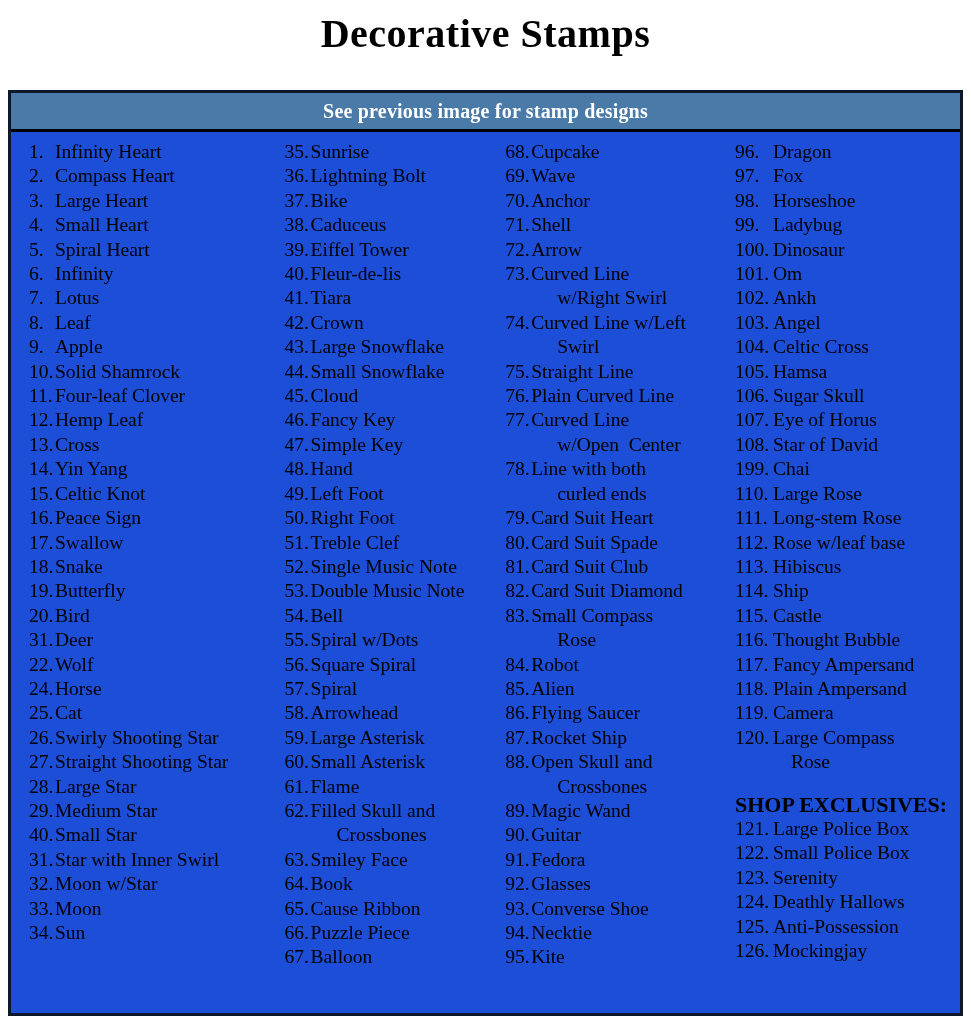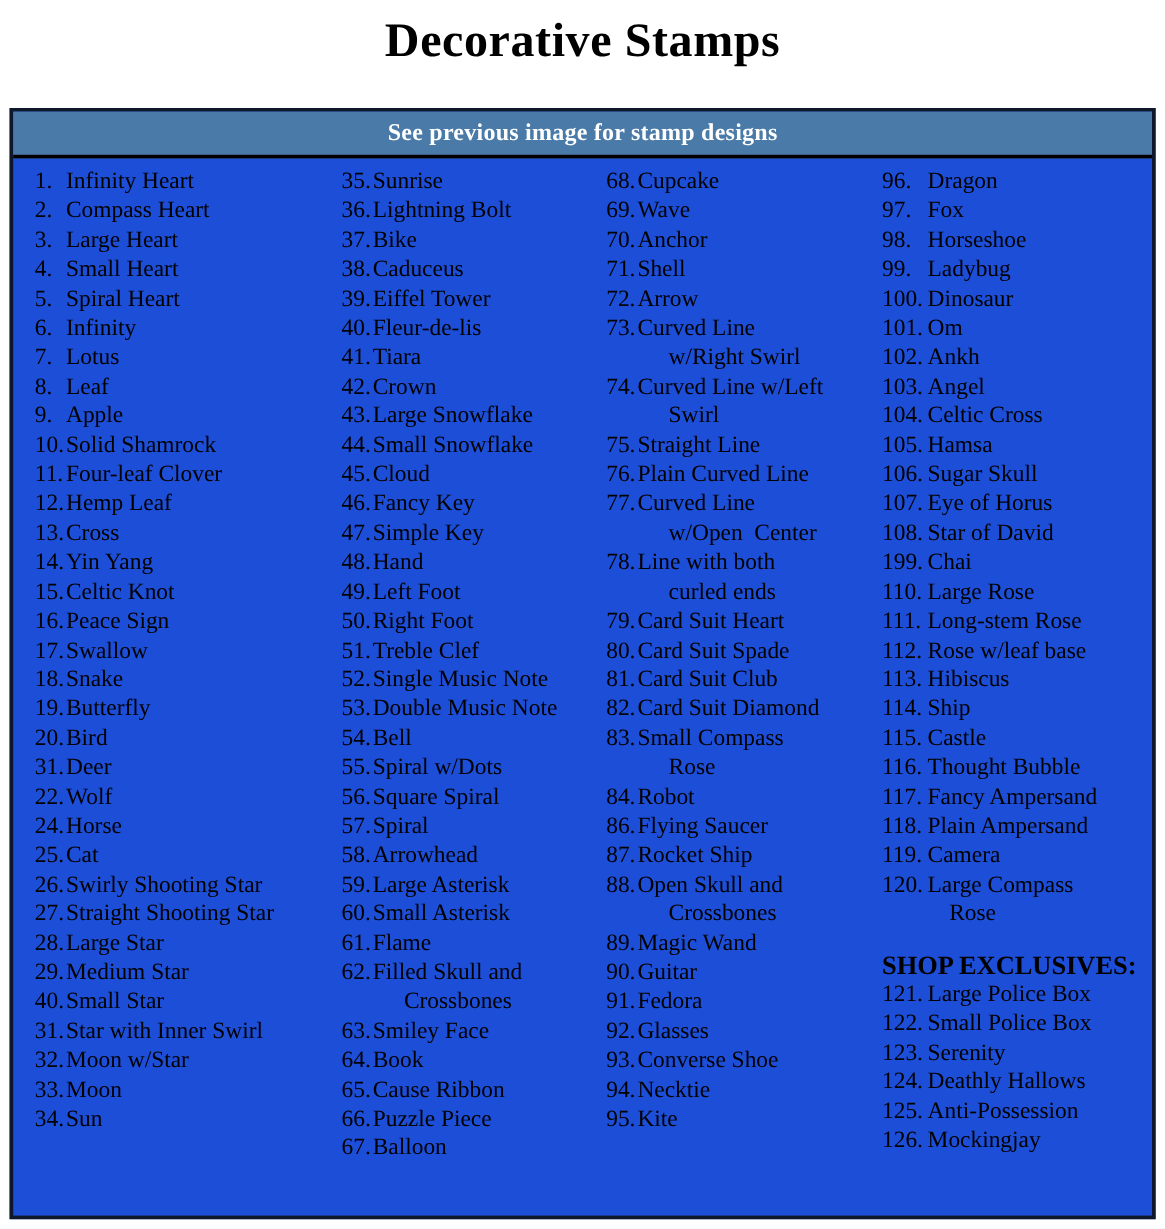--- a/index.html
+++ b/index.html
@@ -192,20 +192,21 @@
           <div class="entry"><span class="num">75.</span><span>Straight Line</span></div>
           <div class="entry"><span class="num">76.</span><span>Plain Curved Line</span></div>
           <div class="entry"><span class="num">77.</span><span>Curved Line</span><span class="wrap-line">w/Open  Center</span></div>
           <div class="entry"><span class="num">78.</span><span>Line with both</span><span class="wrap-line">curled ends</span></div>
           <div class="entry"><span class="num">79.</span><span>Card Suit Heart</span></div>
           <div class="entry"><span class="num">80.</span><span>Card Suit Spade</span></div>
           <div class="entry"><span class="num">81.</span><span>Card Suit Club</span></div>
           <div class="entry"><span class="num">82.</span><span>Card Suit Diamond</span></div>
           <div class="entry"><span class="num">83.</span><span>Small Compass</span><span class="wrap-line">Rose</span></div>
           <div class="entry"><span class="num">84.</span><span>Robot</span></div>
+          <div class="entry"><span class="num">85.</span><span>Alien</span></div>
           <div class="entry"><span class="num">86.</span><span>Flying Saucer</span></div>
           <div class="entry"><span class="num">87.</span><span>Rocket Ship</span></div>
           <div class="entry"><span class="num">88.</span><span>Open Skull and</span><span class="wrap-line">Crossbones</span></div>
           <div class="entry"><span class="num">89.</span><span>Magic Wand</span></div>
           <div class="entry"><span class="num">90.</span><span>Guitar</span></div>
           <div class="entry"><span class="num">91.</span><span>Fedora</span></div>
           <div class="entry"><span class="num">92.</span><span>Glasses</span></div>
           <div class="entry"><span class="num">93.</span><span>Converse Shoe</span></div>
           <div class="entry"><span class="num">94.</span><span>Necktie</span></div>
           <div class="entry"><span class="num">95.</span><span>Kite</span></div>

